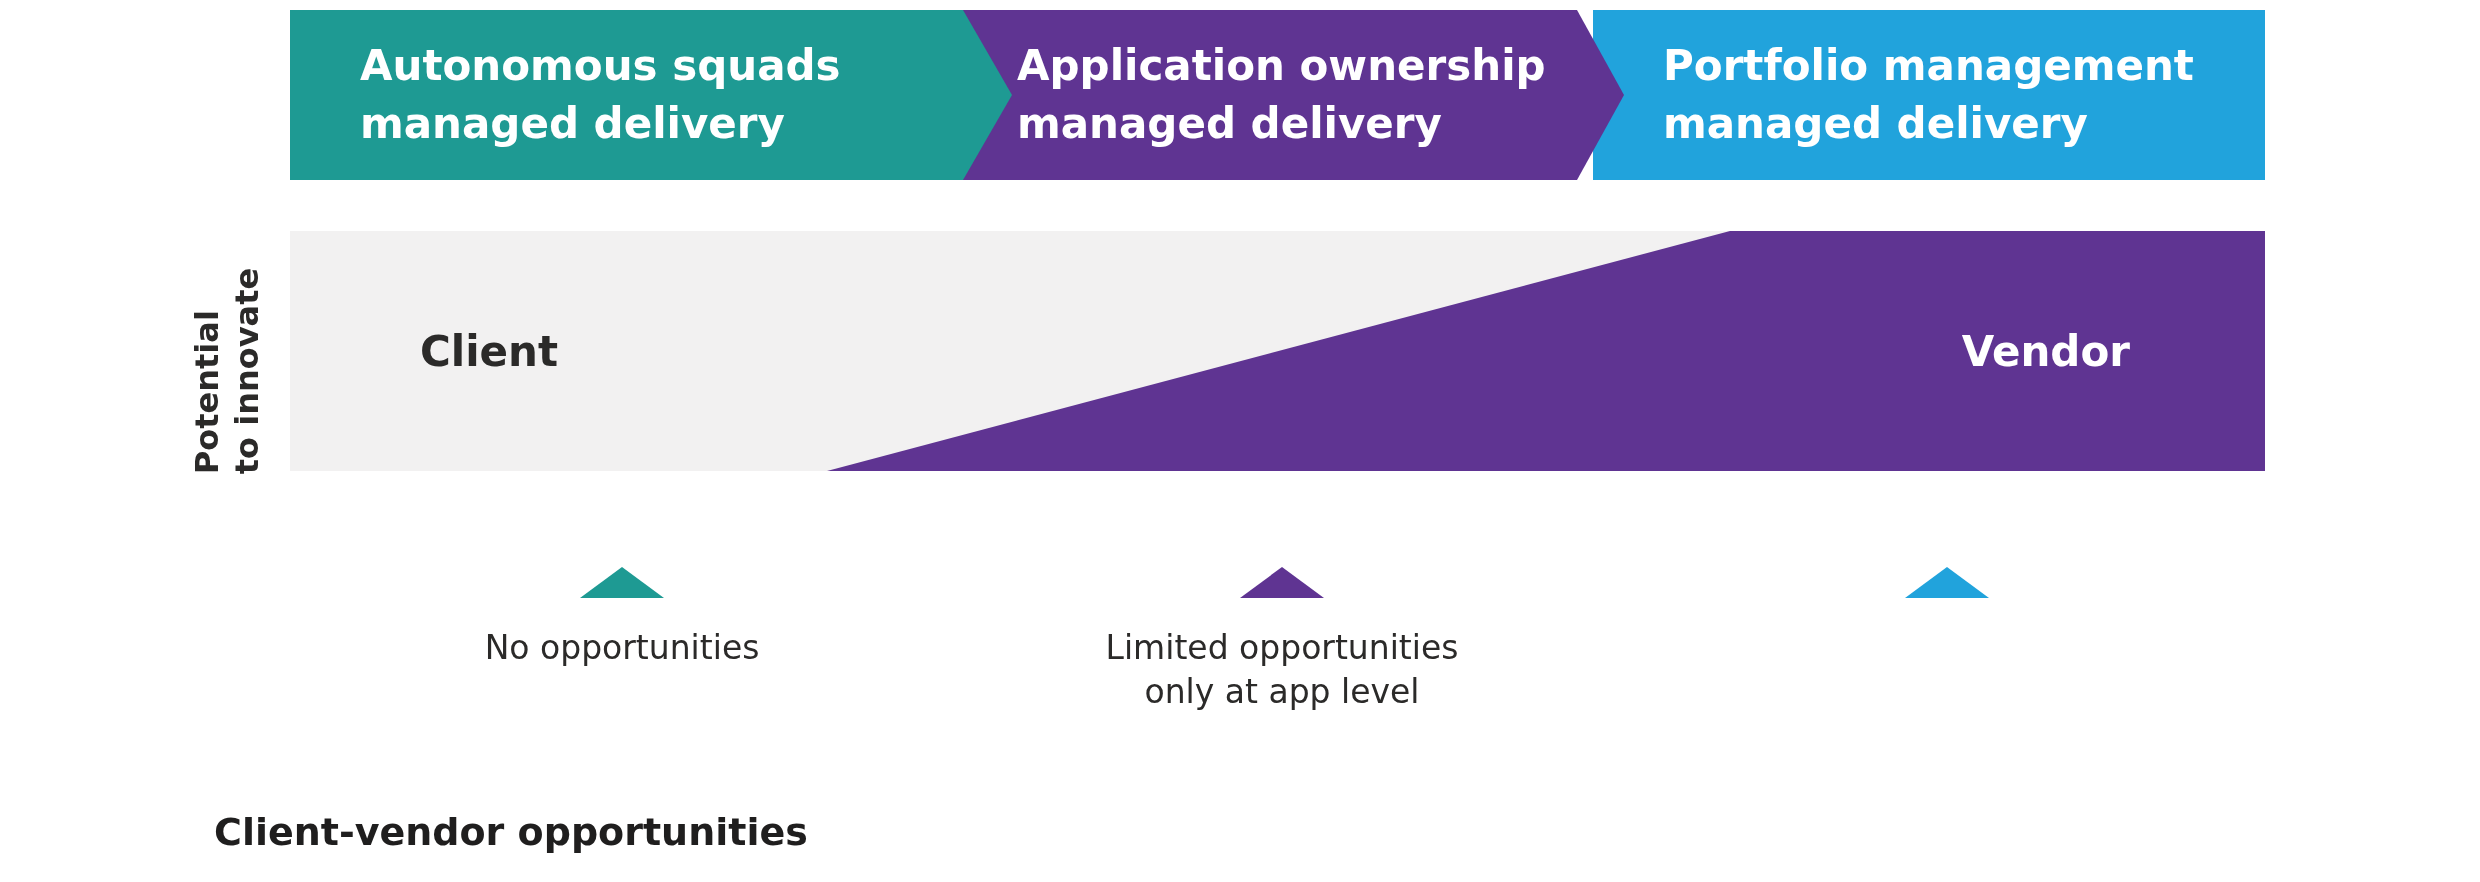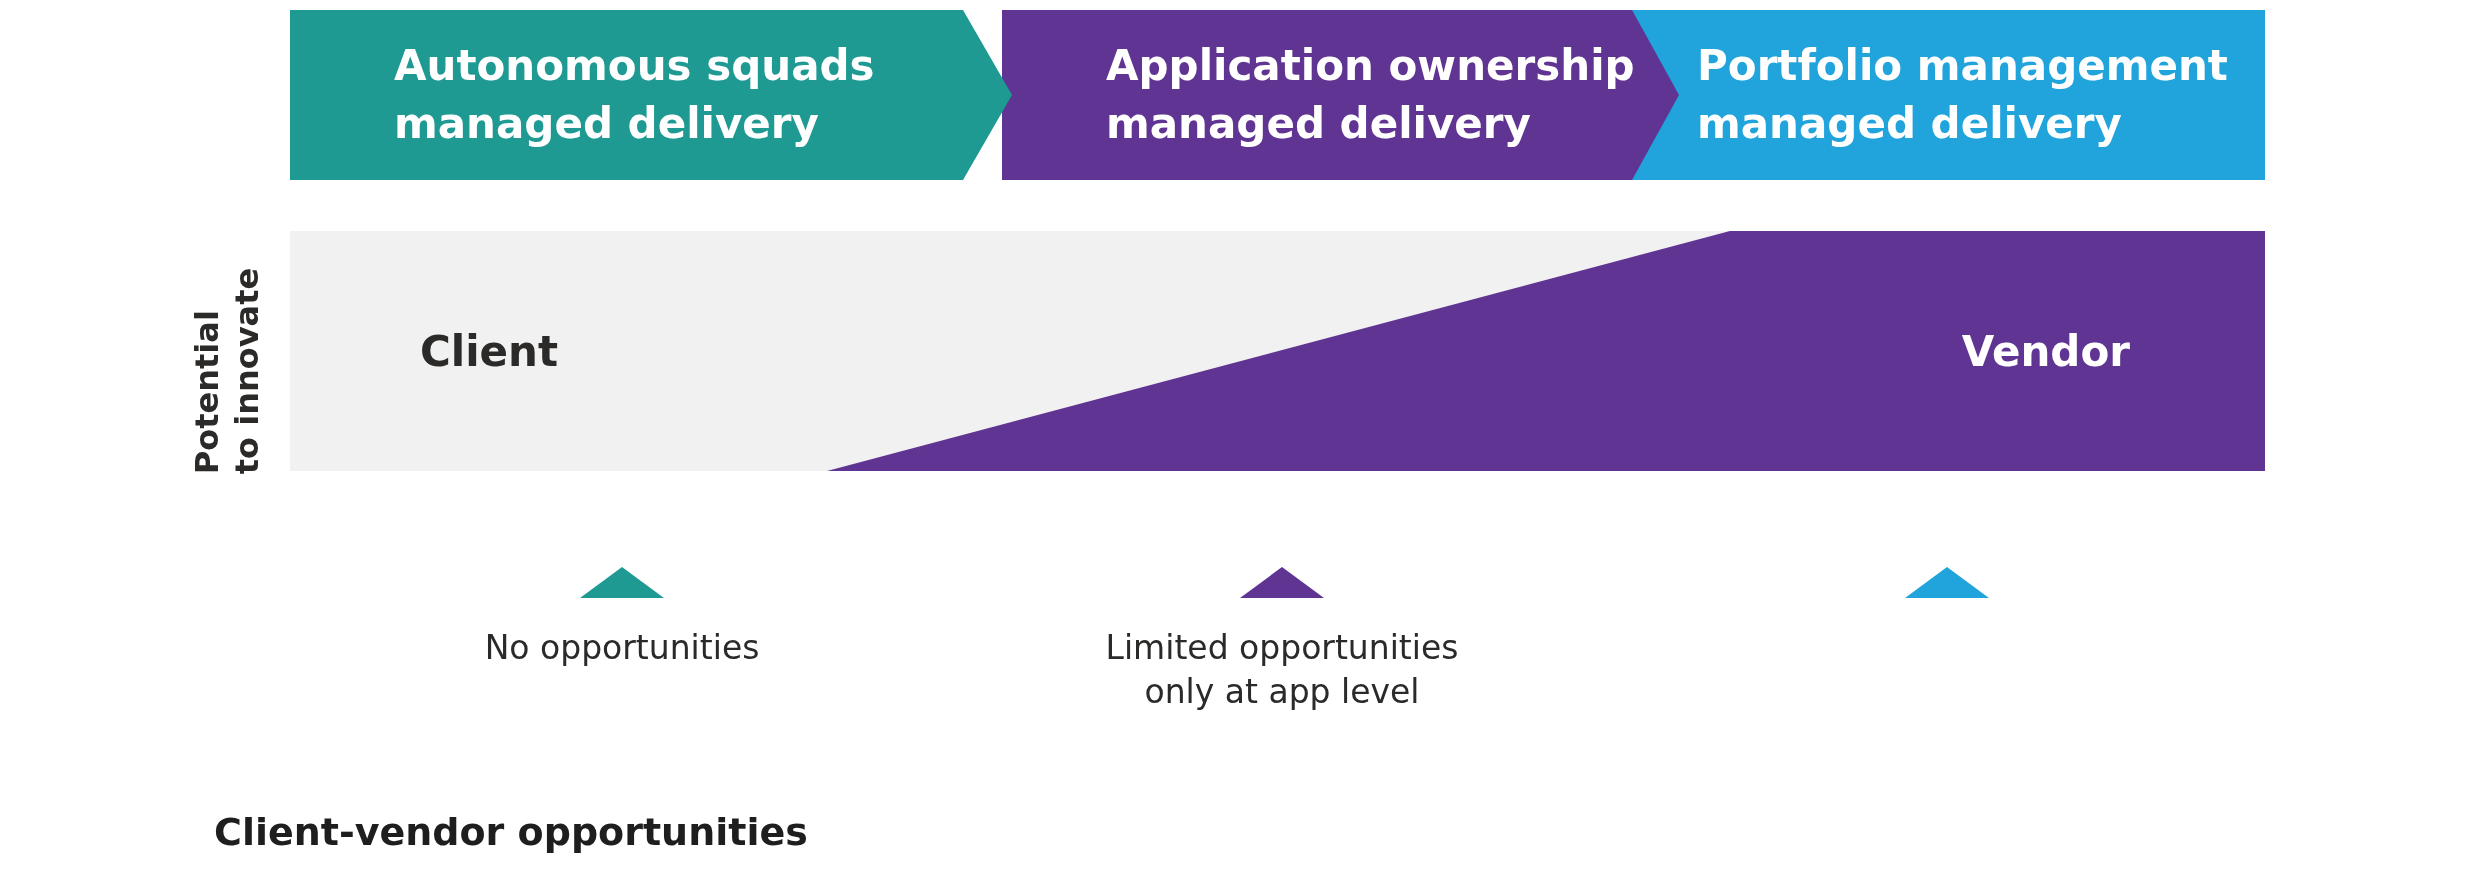--- a/index.html
+++ b/index.html
@@ -21,24 +21,24 @@
   }
 
   
   .banners{position:absolute;left:290px;top:10px;width:1975px;height:170px;}
   .banner-seg{
     position:absolute;top:0;height:170px;
     display:flex;align-items:center;
     color:var(--text-white);
     font-size:42px;font-weight:600;line-height:58px;
   }
-  .banner-seg .label{white-space:pre-line;padding-left:104px;}
+  .banner-seg .label{white-space:pre-line;padding-left:70px;}
   .seg1{left:0;width:722px;background:var(--teal);z-index:3;
         clip-path:polygon(0 0,673px 0,100% 50%,673px 100%,0 100%);}
-  .seg2{left:712px;width:677px;background:var(--purple);z-index:2;
+  .seg2{left:657px;width:677px;background:var(--purple);z-index:2;
         clip-path:polygon(0 0,630px 0,100% 50%,630px 100%,0 100%);}
   .seg3{left:1303px;width:672px;background:var(--blue);z-index:1;}
 
   
   .band{position:absolute;left:290px;top:231px;width:1975px;height:240px;
         background:var(--band-bg);}
   .wedge{position:absolute;inset:0;background:var(--purple);
          clip-path:polygon(537px 100%,1440px 0,100% 0,100% 100%);}
   .client-label{
     position:absolute;left:130px;top:50%;transform:translateY(-50%);

